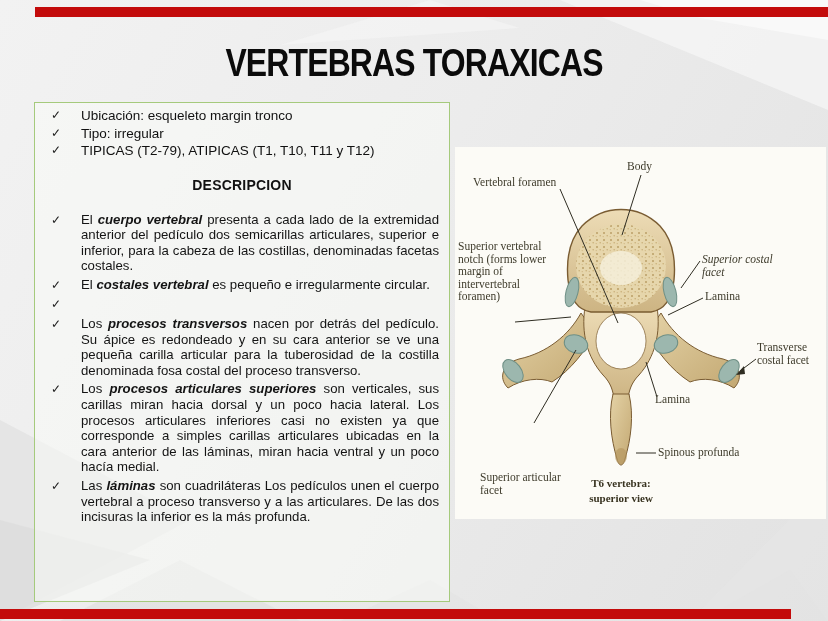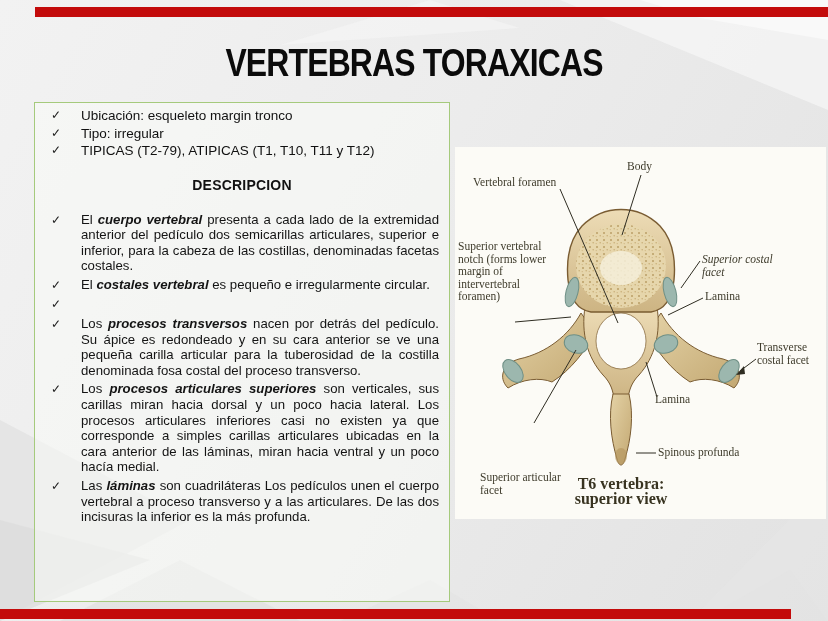--- a/index.html
+++ b/index.html
@@ -39,21 +39,21 @@
   .l-vforamen{left:18px;top:29px;white-space:nowrap;}
   .l-body{left:172px;top:13px;white-space:nowrap;}
   .l-notch{left:3px;top:93px;width:90px;}
   .l-supcostal{left:247px;top:106px;width:72px;font-style:italic;}
   .l-pedicle{left:250px;top:143px;white-space:nowrap;}
   .l-transcostal{left:302px;top:194px;width:72px;}
   .l-lamina{left:200px;top:246px;white-space:nowrap;}
   .l-suparticular{left:25px;top:276px;width:88px;margin-top:48px;}
   .l-spinous{left:203px;top:299px;white-space:nowrap;}
   .fig-caption{position:absolute;left:86px;top:329px;width:160px;text-align:center;
-    font-family:"Liberation Serif",serif;font-weight:bold;font-size:16px;
+    font-family:"Liberation Serif",serif;font-weight:bold;font-size:11px;
     line-height:15px;color:#383320;}
 </style>
 </head>
 <body>
 
 <div class="slide">
 
   <svg class="bg-facets" width="828" height="621">
     <polygon points="560,0 828,0 828,110" fill="#f6f6f6" opacity="0.7"></polygon>
     <polygon points="640,0 828,0 828,40 700,18" fill="#ffffff" opacity="0.5"></polygon>

